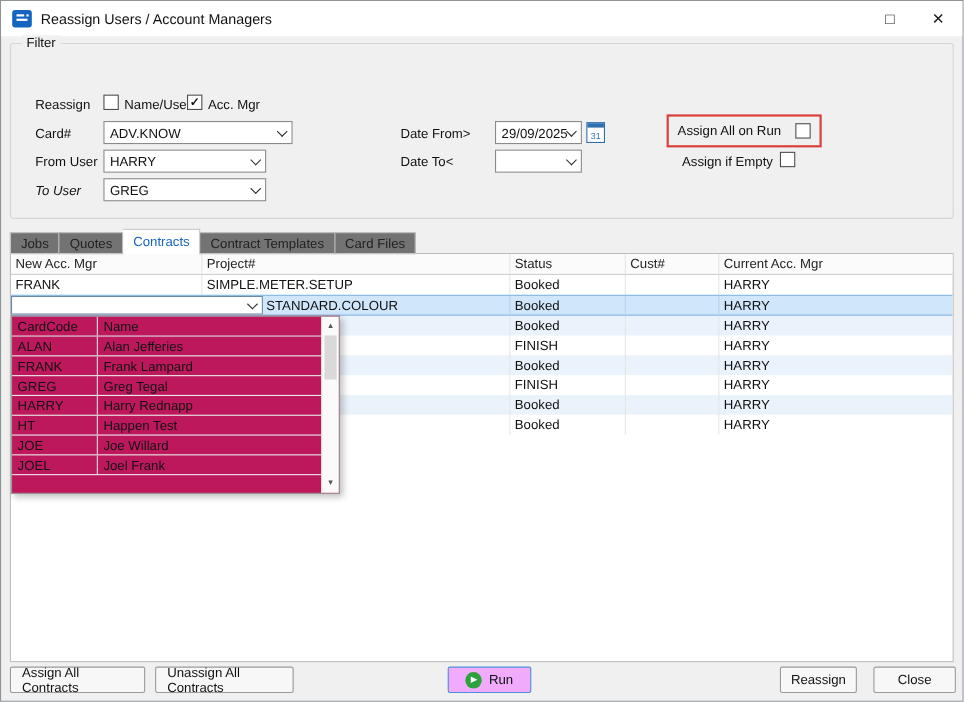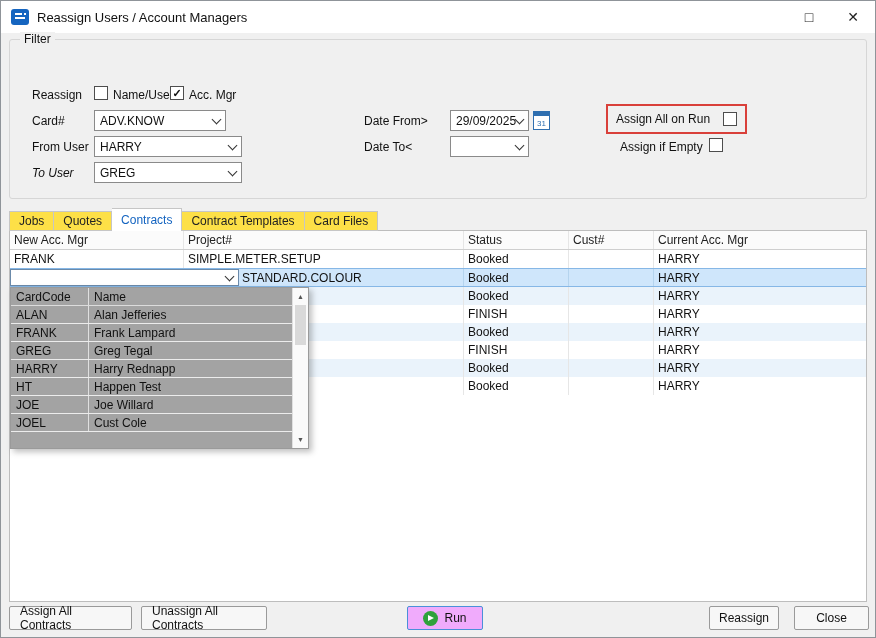--- a/index.html
+++ b/index.html
@@ -25,37 +25,37 @@
   .chevzone { position:absolute; right:0; top:0; bottom:0; width:17px; display:flex; align-items:center; justify-content:center; }
   .chev { width:7px; height:7px; border-right:1.5px solid #333; border-bottom:1.5px solid #333; transform:rotate(45deg); margin-top:-3px; }
   .cb { position:absolute; width:14px; height:14px; background:#fff; border:1px solid #4d4d4d; display:flex; align-items:center; justify-content:center; font-size:11px; line-height:1; font-weight:bold; }
   .cb-inline { position:static; flex:0 0 14px; }
   .redbox { position:absolute; left:596px; top:64px; width:141px; height:30px; border:2px solid #d9403a; display:flex; align-items:center; justify-content:space-between; padding:0 8px; }
   .cal { position:absolute; left:523px; top:71px; width:17px; height:19px; border:1px solid #2f6fb0; background:#fff; display:flex; align-items:flex-end; justify-content:center; font-size:8px; color:#2f6fb0; }
   .cal::before { content:""; position:absolute; top:0; left:0; right:0; height:4px; background:#2f6fb0; }
   .cal span { margin-bottom:1px; }
   
   .tabs { position:absolute; left:8px; top:207px; height:23px; display:flex; align-items:flex-end; z-index:2; }
-  .tab { height:20px; padding:0 9px; display:flex; align-items:center; background:#fde047; border:1px solid #c6c6c6; border-left:none; color:#222; cursor:default; }
+  .tab { height:20px; padding:0 9px; display:flex; align-items:center; background:#737373; border:1px solid #c6c6c6; border-left:none; color:#222; cursor:default; }
   .tab:first-child { border-left:1px solid #c6c6c6; }
   .tab.active { height:23px; background:#ffffff; color:#1464c0; border-bottom:none; }
   
   .grid { position:absolute; left:8px; top:229px; width:858px; height:372px; background:#ffffff; border:1px solid #bdbdbd; overflow:hidden; }
   .ghead { display:flex; height:19px; background:#fbfbfb; border-bottom:1px solid #cfcfcf; }
   .cell { padding:0 4px; display:flex; align-items:center; overflow:hidden; white-space:nowrap; border-right:1px solid #e6e6e6; height:100%; }
   .ghead .cell { color:#222; }
   .c1 { width:174px; } .c2 { width:280px; } .c3 { width:105px; } .c4 { width:85px; } .c5 { flex:1; border-right:none; }
   .grow { display:flex; height:18px; }
   .grow.tint { background:#eaf3fb; }
   .grow.sel { background:#cfe6fb; border-top:1px solid #86b7e6; border-bottom:1px solid #86b7e6; height:19px; position:relative; }
   .grow.sel .cell { border-right-color:#b5d4ee; }
   .padproj { padding-left:58px; }
   .editor { position:absolute; left:0; top:0; bottom:0; width:229px; background:#fff; border:1px solid #6b8aaa; display:flex; align-items:center; z-index:3; }
   
-  .popup { position:absolute; left:9px; top:286px; width:299px; height:162px; background:#a3a3a3; border:1px solid #9a9a9a; box-shadow:3px 3px 6px rgba(0,0,0,.25); z-index:10; }
+  .popup { position:absolute; left:9px; top:286px; width:299px; height:162px; background:#be185d; border:1px solid #9a9a9a; box-shadow:3px 3px 6px rgba(0,0,0,.25); z-index:10; }
   .lrow { display:flex; height:18px; border-bottom:1px solid #ececec; width:282px; }
   .lhead { border-bottom:1px solid #dcdcdc; }
   .lc { padding:0 5px; display:flex; align-items:center; white-space:nowrap; overflow:hidden; }
   .lc1 { width:78px; border-right:1px solid #e0e0e0; }
   .lc2 { flex:1; }
   .vscroll { position:absolute; top:0; right:0; bottom:0; width:16px; background:#fafafa; border-left:1px solid #e0e0e0; }
   .sarrow { position:absolute; left:0; width:15px; height:15px; display:flex; align-items:center; justify-content:center; font-size:7px; color:#555; }
   .sup { top:1px; } .sdown { bottom:1px; }
   .sthumb { position:absolute; left:2px; right:2px; top:17px; height:40px; background:#d9d9d9; }
   
@@ -90,21 +90,21 @@
   <div class="filter">
     <span class="legend">Filter</span>
 
     <span class="lbl" style="left:22px;top:48px;">Reassign</span>
     <span class="cb" style="left:84px;top:46px;"></span>
     <span class="lbl" style="left:103px;top:48px;">Name/User</span>
     <span class="cb" style="left:160px;top:46px;">✓</span>
     <span class="lbl" style="left:179px;top:48px;">Acc. Mgr</span>
 
     <span class="lbl" style="left:22px;top:74px;">Card#</span>
-    <div class="combo" style="left:84px;top:70px;width:132px;">
+    <div class="combo" style="left:84px;top:70px;width:172px;">
       <span>ADV.KNOW</span>
       <span class="chevzone">
           <span class="chev"></span>
         </span>
     </div>
 
     <span class="lbl" style="left:354px;top:74px;">Date From&gt;</span>
     <div class="combo" style="left:440px;top:70px;width:79px;">
       <span>29/09/2025</span>
       <span class="chevzone">
@@ -259,21 +259,21 @@
     <div class="lrow">
       <span class="lc lc1">HT</span>
       <span class="lc lc2">Happen Test</span>
     </div>
     <div class="lrow">
       <span class="lc lc1">JOE</span>
       <span class="lc lc2">Joe Willard</span>
     </div>
     <div class="lrow">
       <span class="lc lc1">JOEL</span>
-      <span class="lc lc2">Cust Cole</span>
+      <span class="lc lc2">Joel Frank</span>
     </div>
     <div class="vscroll">
       <span class="sarrow sup">▲</span>
       <span class="sthumb"></span>
       <span class="sarrow sdown">▼</span>
     </div>
   </div>
 
   <div class="fbtn b-assign">Assign All Contracts</div>
   <div class="fbtn b-unassign">Unassign All Contracts</div>

